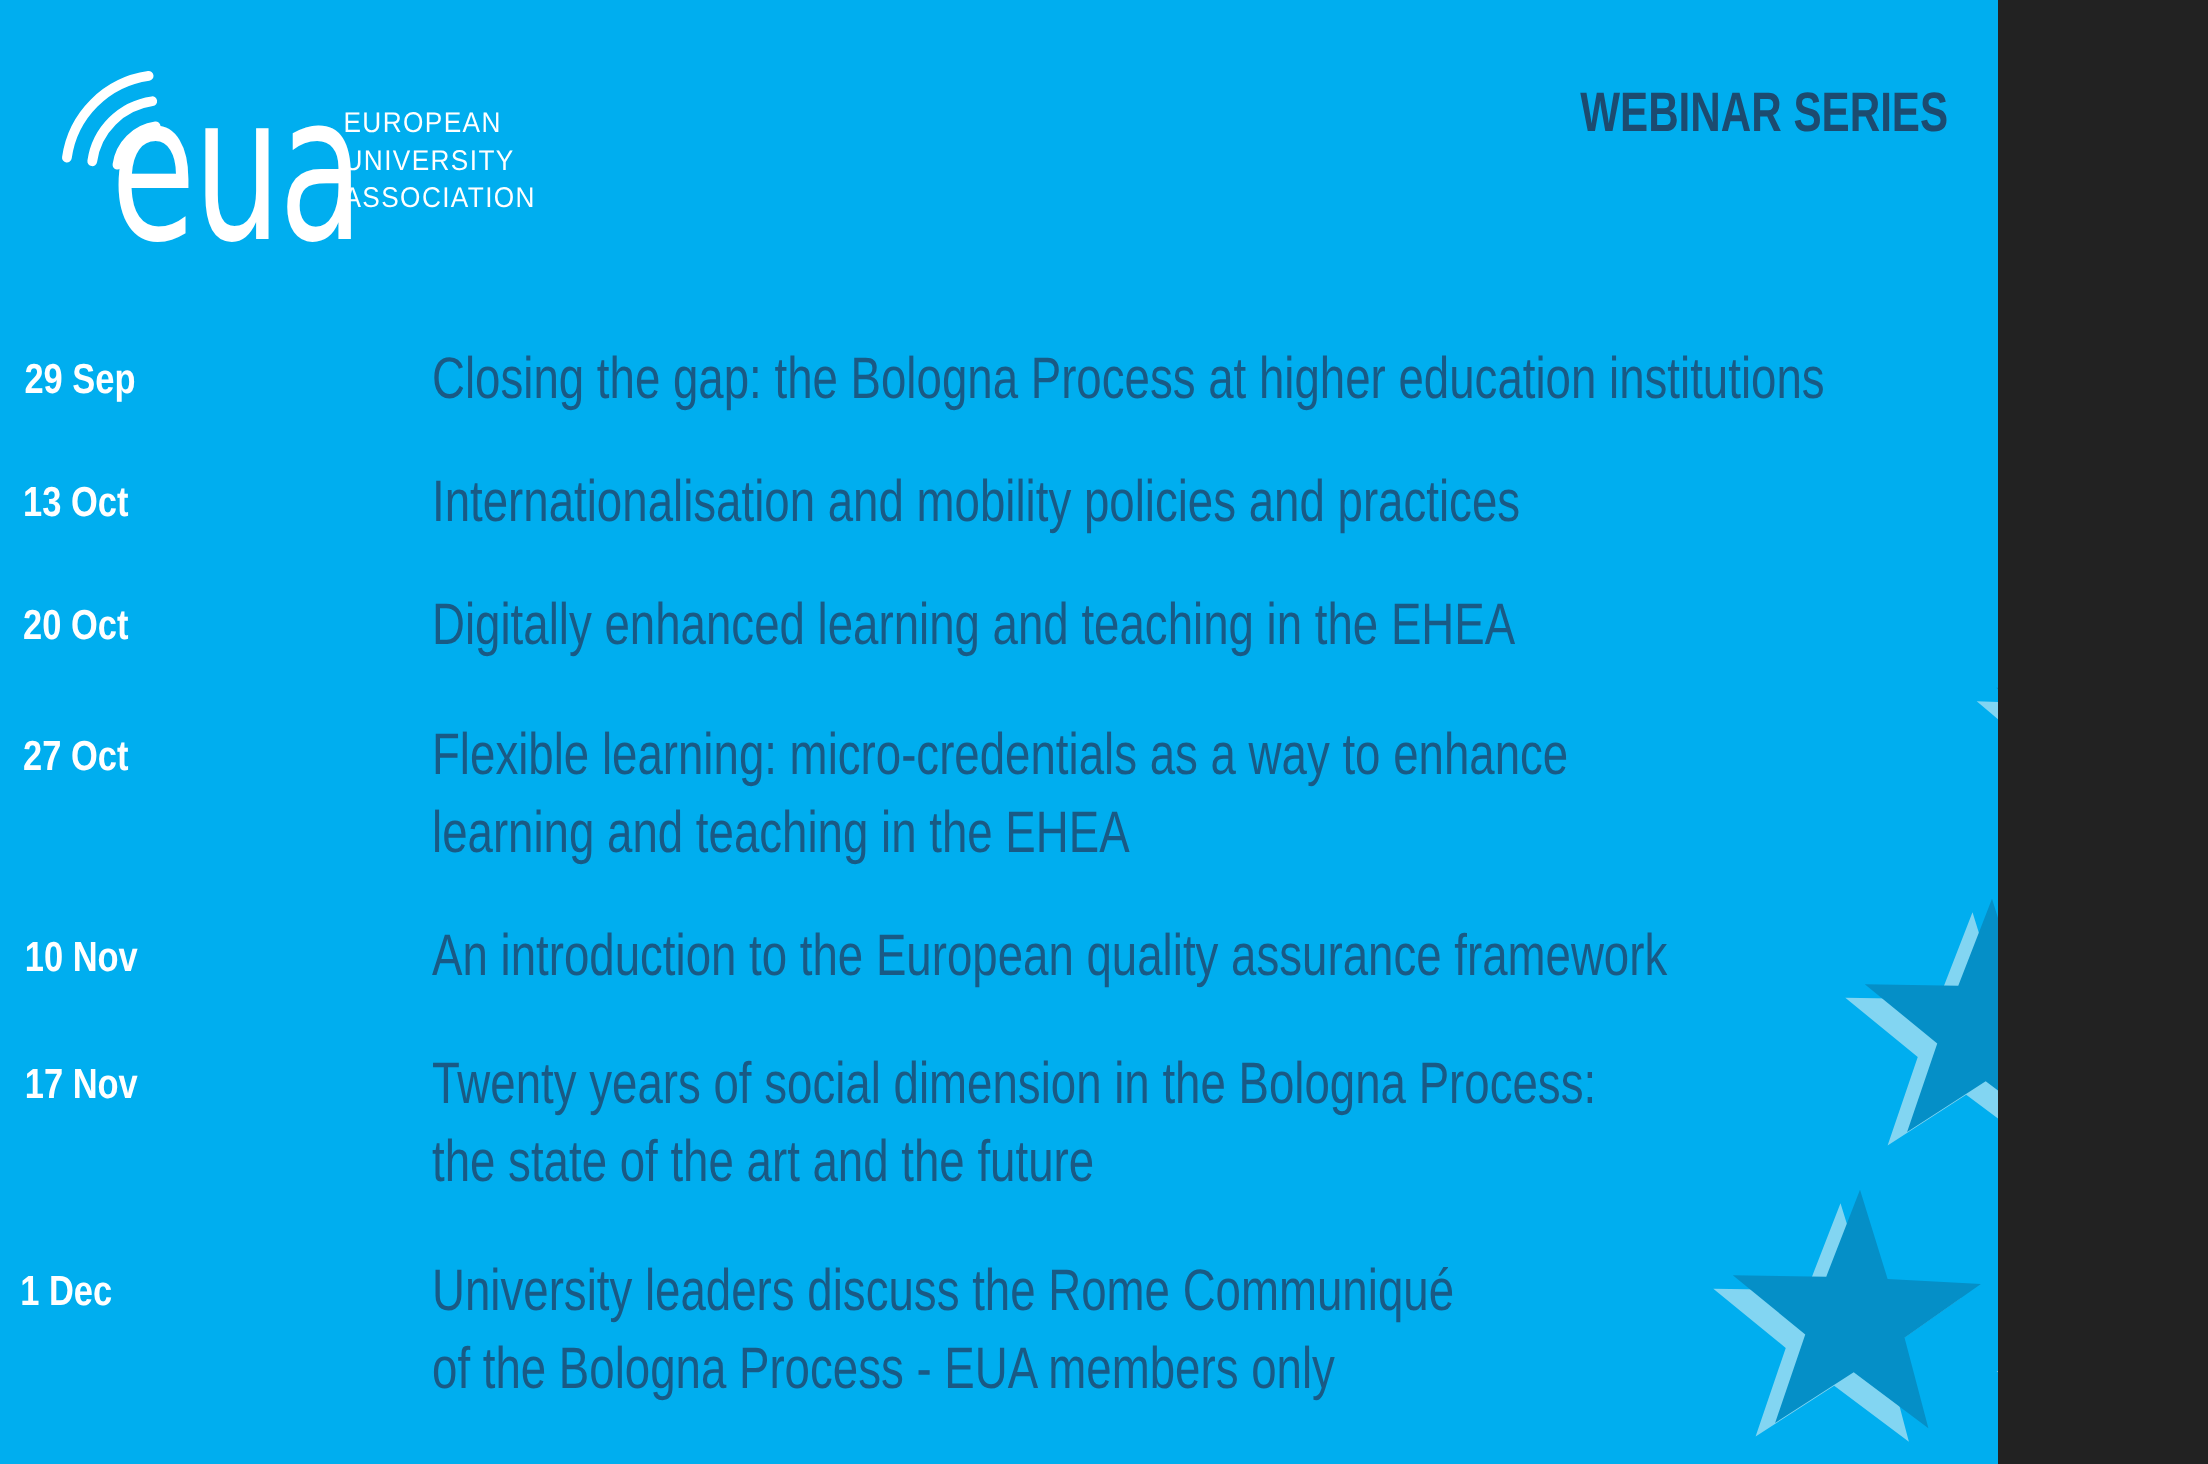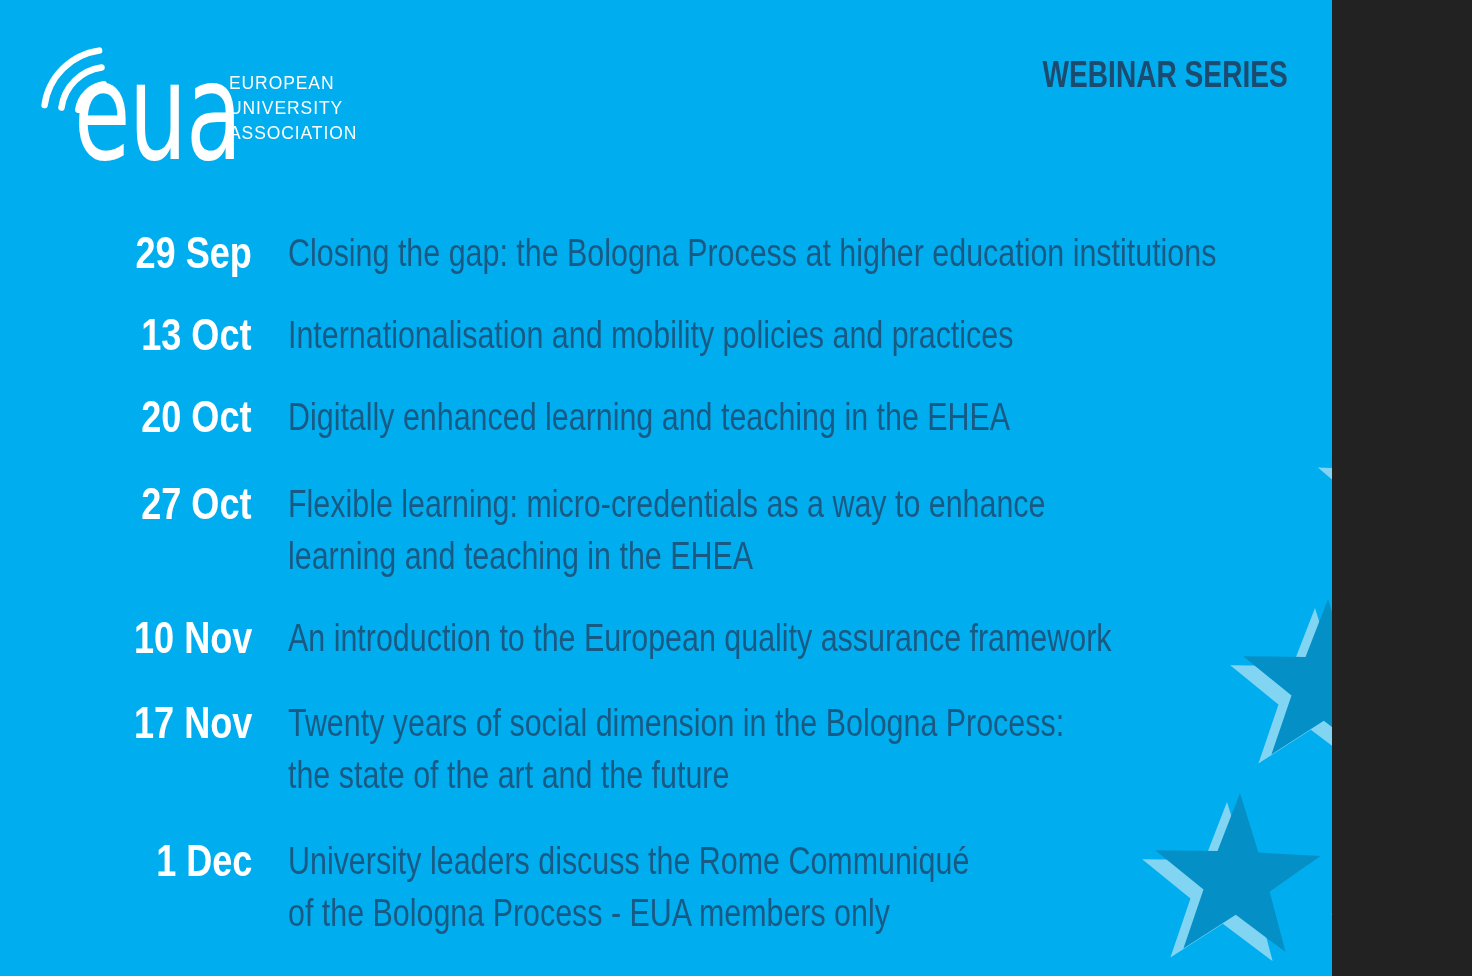--- a/index.html
+++ b/index.html
@@ -24,33 +24,33 @@
     white-space:nowrap;
   }
   .logo-caps{
     position:absolute;left:229px;top:70px;
     color:var(--logo,#fff);
     font-size:19px;line-height:25px;letter-spacing:1px;font-weight:normal;
     transform:scaleX(0.92);transform-origin:left top;
     white-space:nowrap;
   }
   
-  .header{position:absolute;top:50px;right:44px;text-align:right;z-index:2;white-space:nowrap;}
+  .header{position:absolute;top:50px;right:33px;text-align:right;z-index:2;white-space:nowrap;}
   .header .line{
     font-size:37px;line-height:50px;font-weight:bold;
     color:var(--header-text,#1C4B70);
   }
   .header .line>span.squeeze{display:inline-block;transform:scaleX(0.76);transform-origin:right center;white-space:nowrap;}
   .header .hl{color:var(--highlight-text,#FFFFFF);}
   
   .schedule{position:absolute;left:0;top:0;width:1472px;z-index:2;}
   .row{position:absolute;left:0;width:1472px;}
   .row .date{
     position:absolute;left:0;top:0;width:252px;
-    text-align:right;font-size:44px;line-height:52px;font-weight:bold;
+    font-size:28px;line-height:52px;font-weight:bold;
     color:var(--event-date,#FFFFFF);white-space:nowrap;
   }
   .row .date>span{display:inline-block;transform:scaleX(0.82);transform-origin:right center;}
   .row .titles{
     position:absolute;left:288px;top:0;
     font-size:39px;line-height:52px;font-weight:normal;
     color:var(--event-title,#195A85);white-space:nowrap;
   }
   .row .titles .tline{display:block;transform:scaleX(0.78);transform-origin:left center;white-space:nowrap;}
   .r0{top:227px;} .r1{top:309px;} .r2{top:391px;} .r3{top:478px;}

